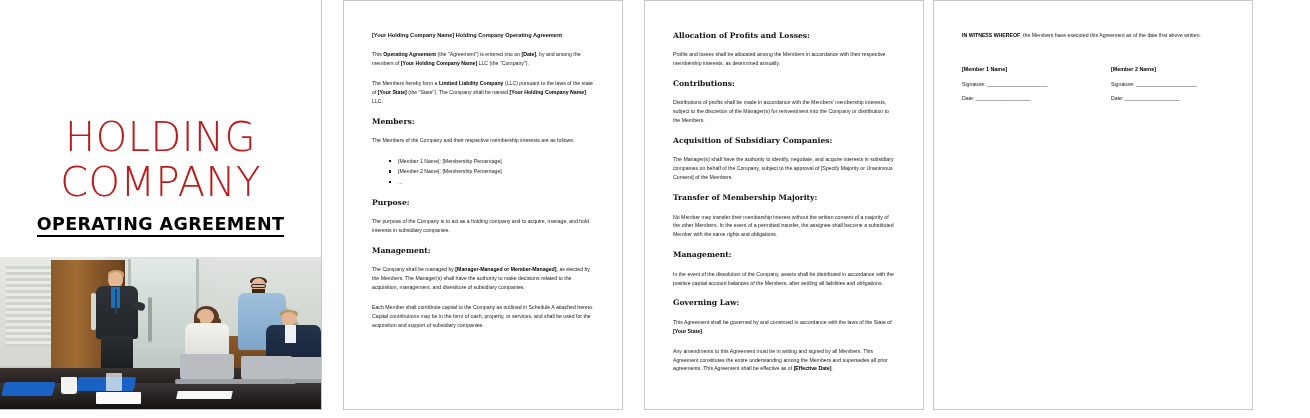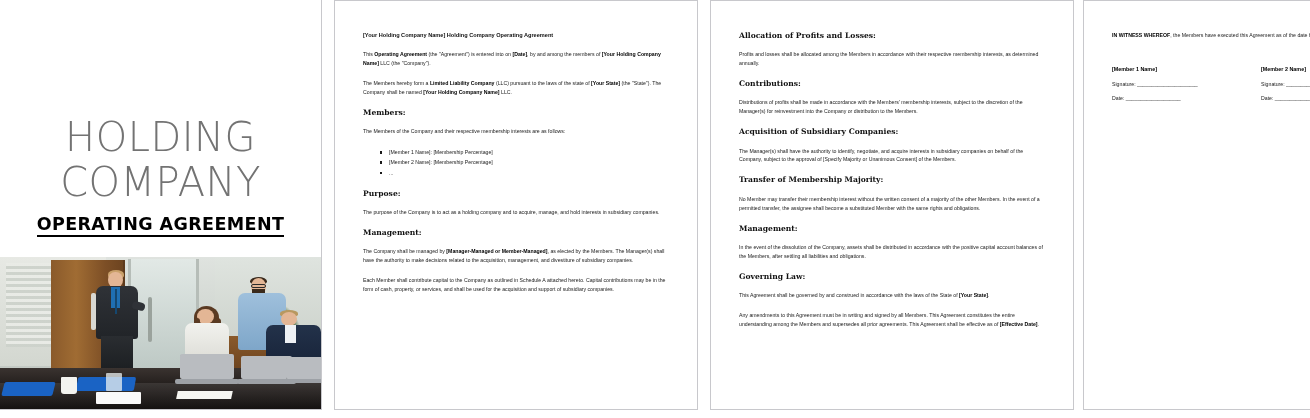--- a/index.html
+++ b/index.html
@@ -19,41 +19,41 @@
   }
   .page {
     background: #ffffff;
     border: 1px solid #c8c8cc;
     height: 410px;
     flex: none;
     overflow: hidden;
     position: relative;
   }
   .page-cover { width: 322px; margin-left: 0px; border-left: none; border-top: none; }
-  .page-doc   { width: 364px; margin-left: 12px; }
+  .page-doc   { width: 280px; margin-left: 21px; }
   .page-last  { width: 320px; margin-left: 9px; }
 
   
   .cover-inner {
     width: 100%; height: 100%;
     display: flex; flex-direction: column;
     justify-content: flex-start;
   }
   .cover-spacer { flex: 1 1 auto; }
   .cover-title-block {
     text-align: center;
     padding: 0 14px;
   }
   .cover-line {
     font-family: "DejaVu Sans", sans-serif;
     font-weight: 300;
     font-size: 40px;
     line-height: 45px;
     letter-spacing: 0.5px;
-    color: #737373;
+    color: #b91c1c;
   }
   .cover-sub {
     margin-top: 9px;
     font-family: "DejaVu Sans", sans-serif;
     font-weight: 700;
     font-size: 17.5px;
     letter-spacing: 0.4px;
     color: #000000;
     display: inline-block;
     border-bottom: 2.5px solid #000000;

